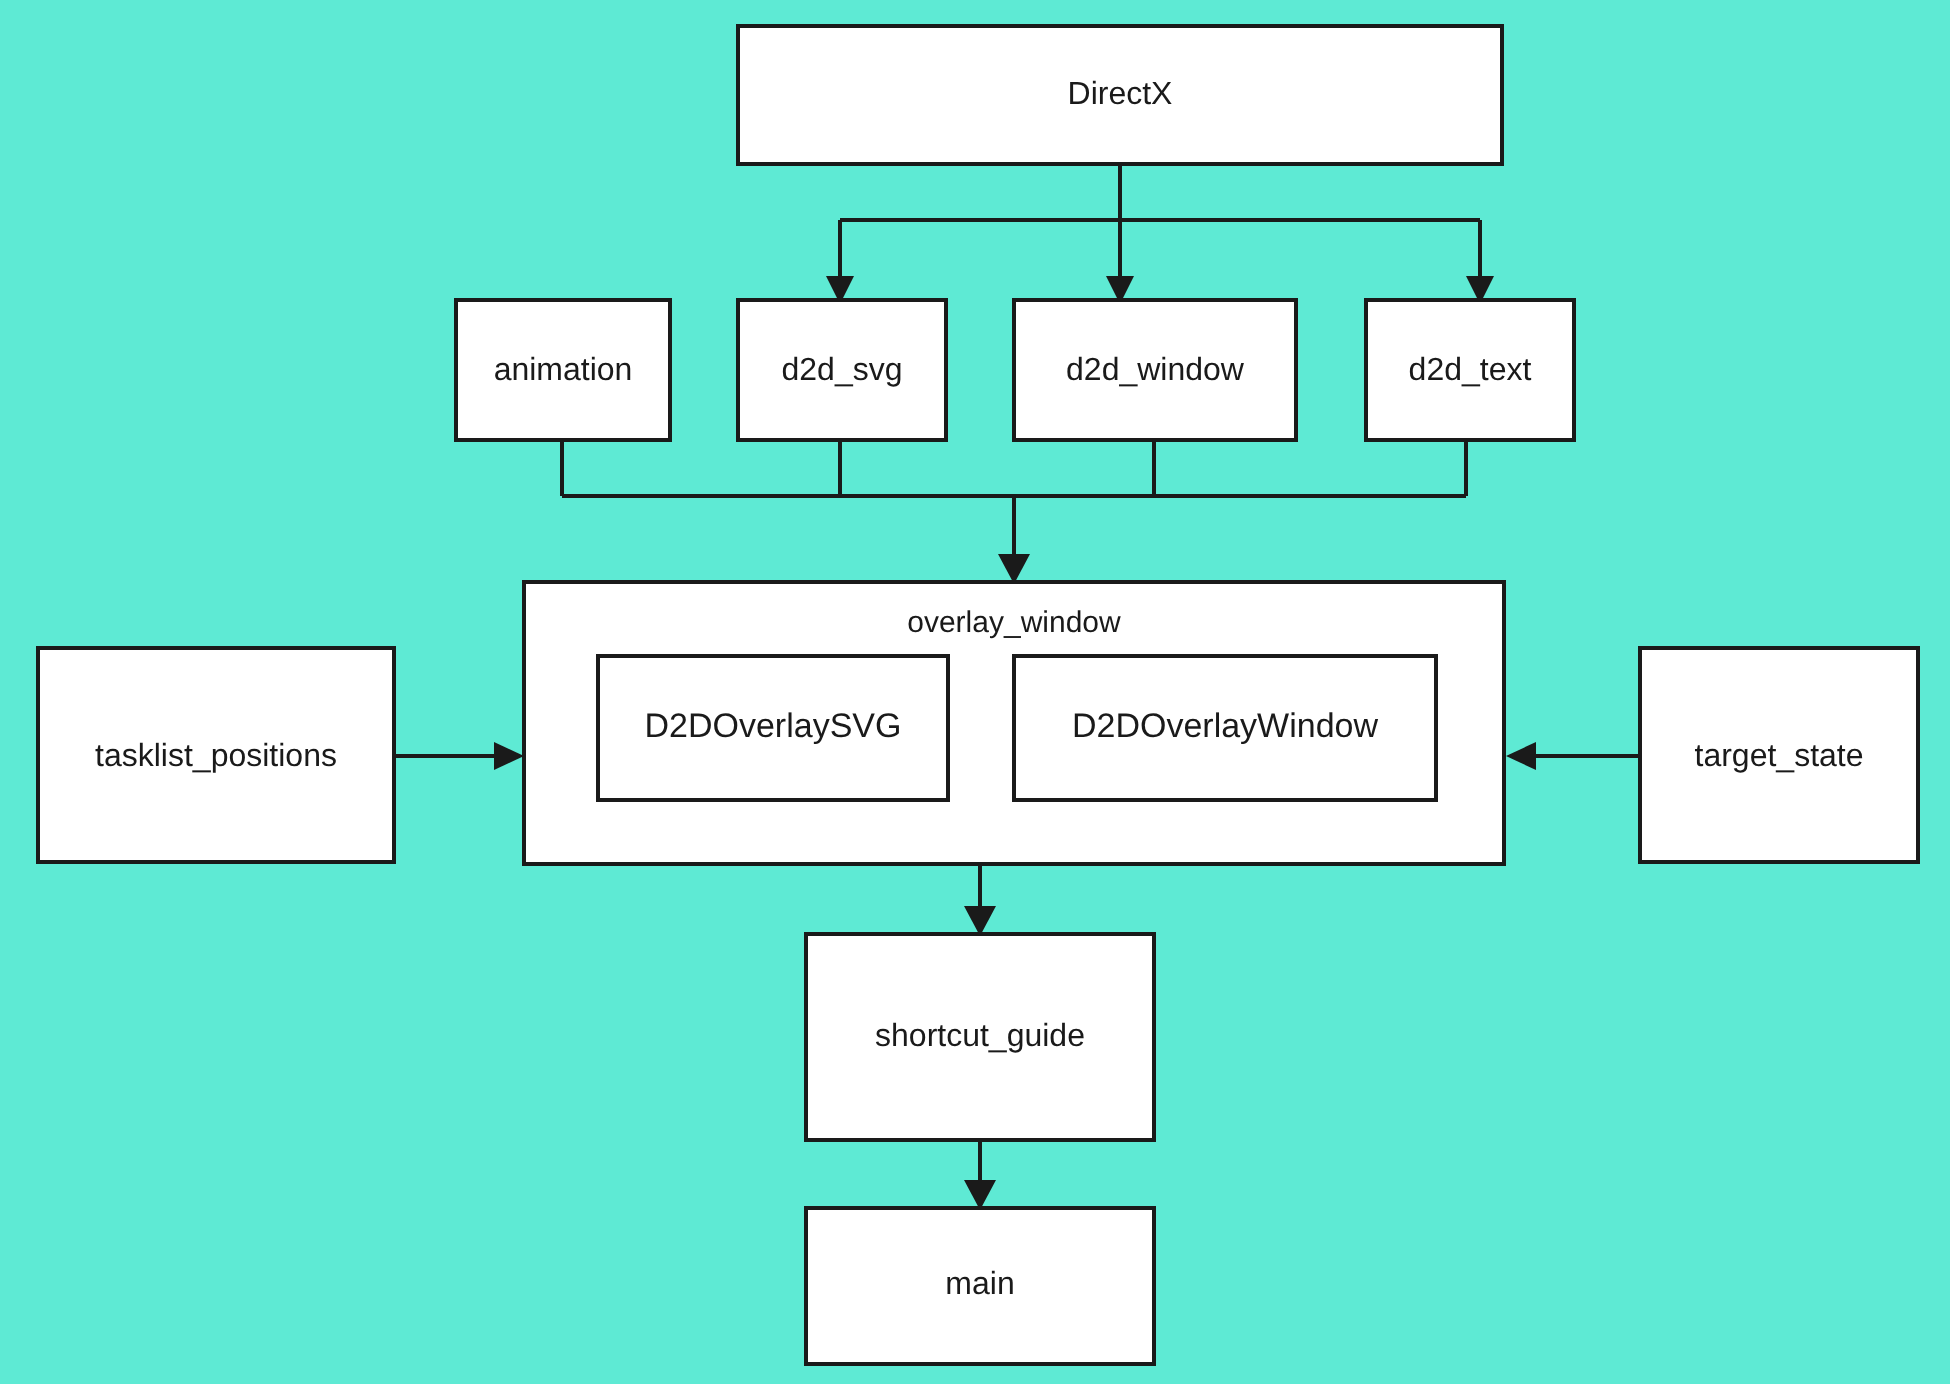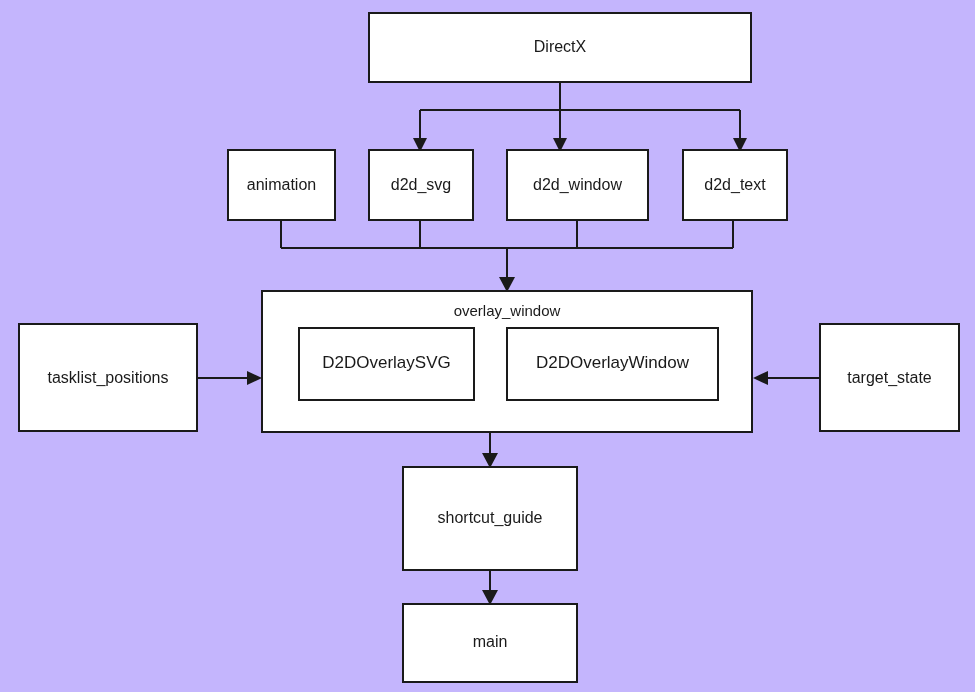--- a/index.html
+++ b/index.html
@@ -8,21 +8,21 @@
     padding: 0;
     background: #ffffff;
   }
   body {
     font-family: "Liberation Sans", sans-serif;
   }
   #diagram-root {
     position: relative;
     width: 975px;
     height: 692px;
-    background: #c4b5fd;
+    background: #5eead4;
     overflow: hidden;
   }
   #diagram-svg {
     position: absolute;
     top: 0;
     left: 0;
     width: 975px;
     height: 692px;
     display: block;
   }

